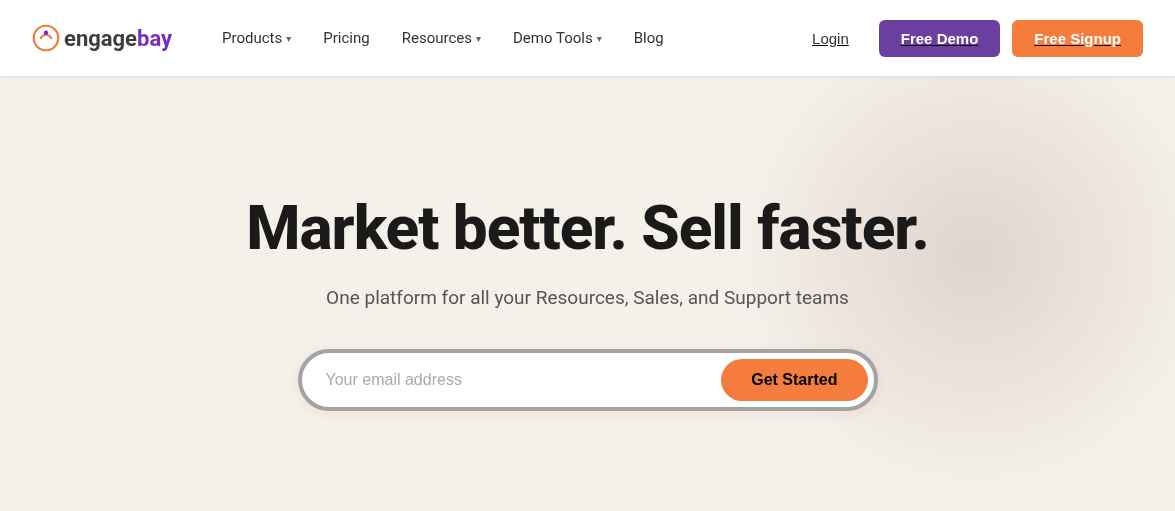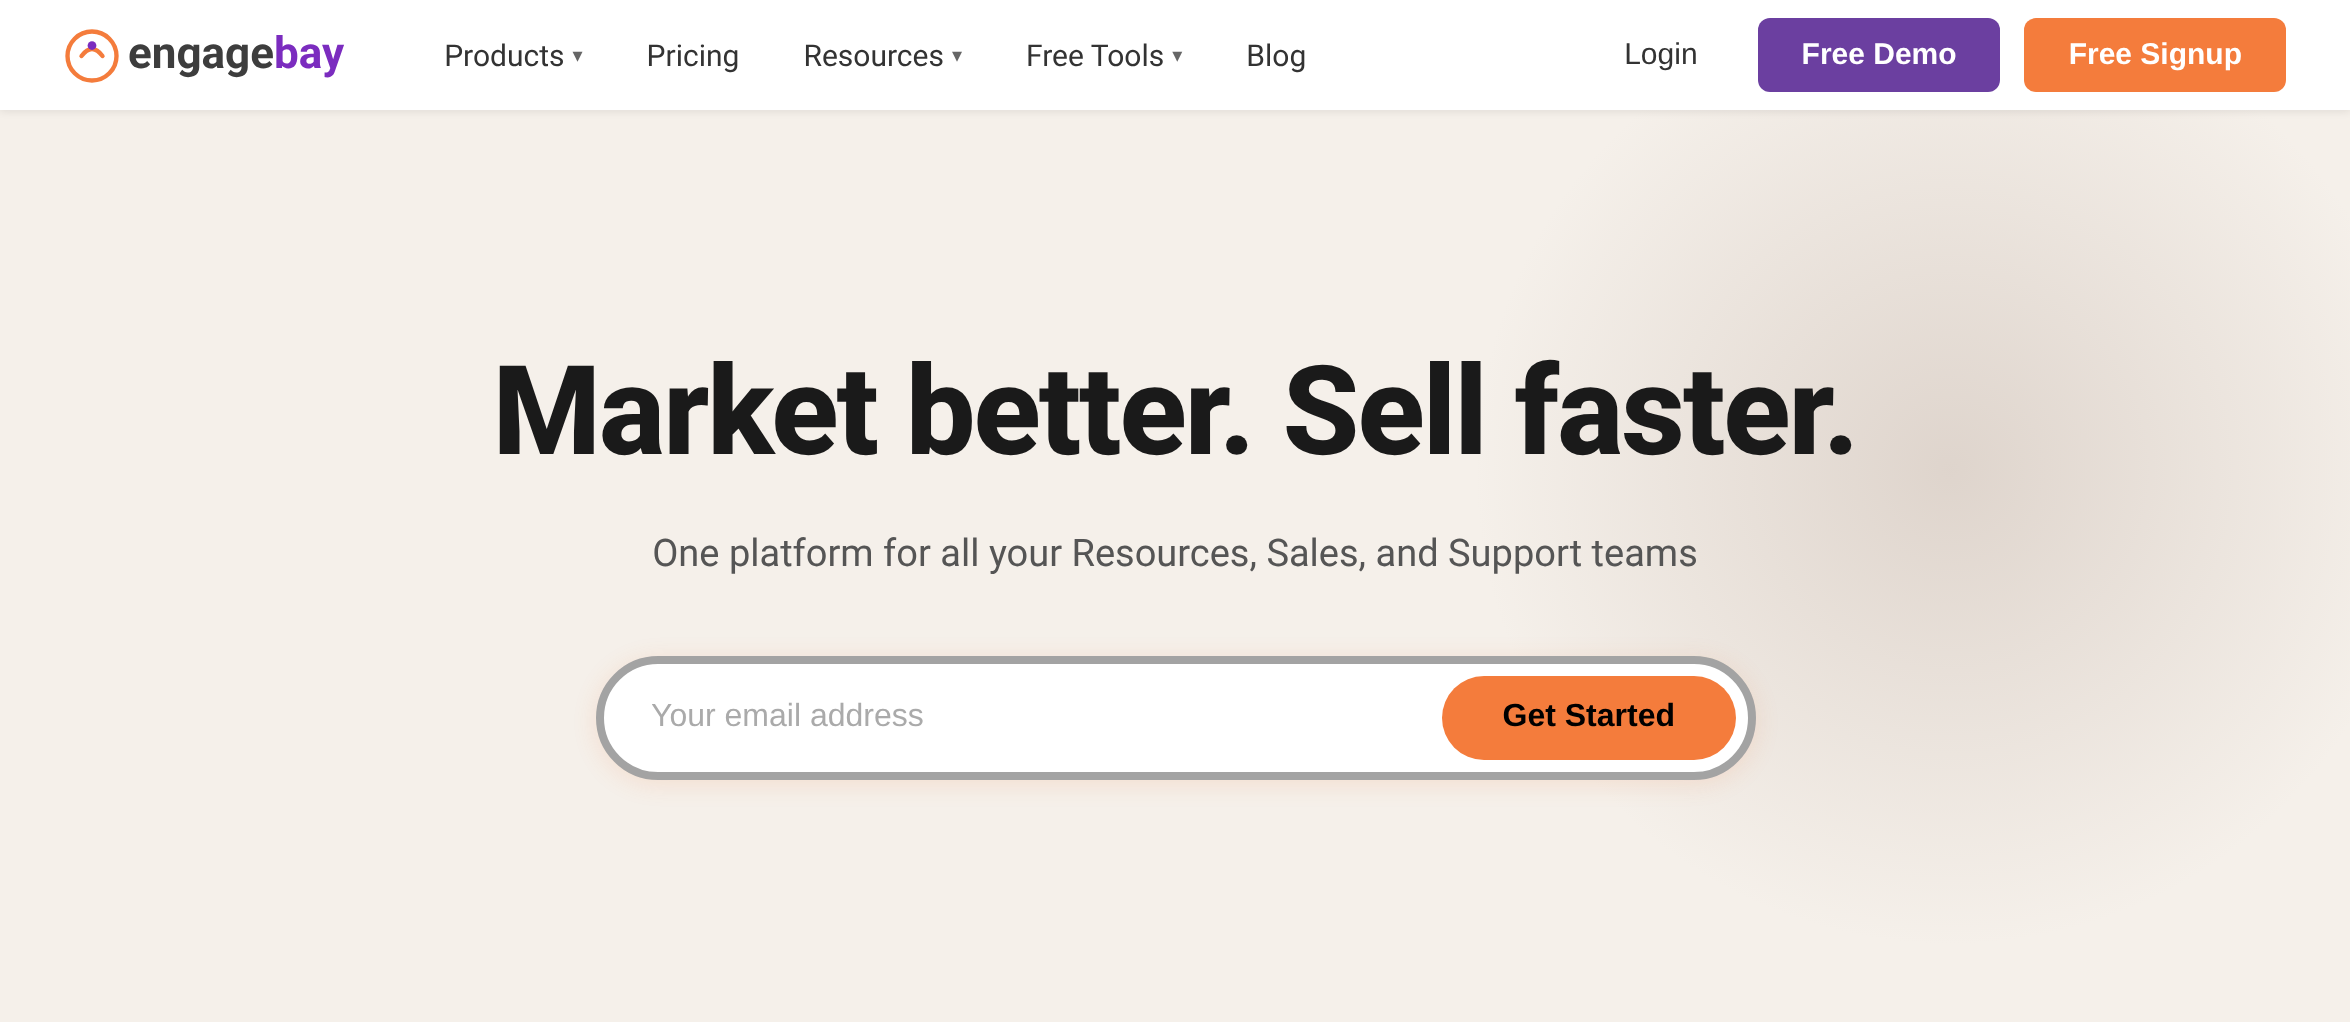--- a/index.html
+++ b/index.html
@@ -15,21 +15,21 @@
       overflow: hidden;
       background: #f5f0ea;
     }
 
     
     .navbar {
       display: flex;
       align-items: center;
       background: #ffffff;
       padding: 0 32px;
-      height: 55px;
+      height: 76px;
       box-shadow: 0 1px 4px rgba(0,0,0,0.08);
       position: relative;
       z-index: 10;
     }
 
     .logo {
       display: flex;
       align-items: center;
       gap: 4px;
       margin-right: 36px;
@@ -76,20 +76,21 @@
 
     .nav-item .chevron {
       font-size: 10px;
       color: #666;
     }
 
     .nav-actions {
       display: flex;
       align-items: center;
       gap: 12px;
+      text-decoration: underline;
     }
 
     .btn-login {
       padding: 8px 18px;
       font-size: 15px;
       color: #333;
       background: none;
       border: none;
       cursor: pointer;
       font-weight: 500;
@@ -226,21 +227,21 @@
       <span class="chevron">▾</span>
     </a>
     <a class="nav-item" href="#">
       <span>Pricing</span>
     </a>
     <a class="nav-item" href="#">
       <span>Resources</span>
       <span class="chevron">▾</span>
     </a>
     <a class="nav-item" href="#">
-      <span>Free Tools</span>
+      <span>Demo Tools</span>
       <span class="chevron">▾</span>
     </a>
     <a class="nav-item" href="#">
       <span>Blog</span>
     </a>
   </div>
 
   <div class="nav-actions">
     <button class="btn-login">Login</button>
     <button class="btn-demo">Free Demo</button>

